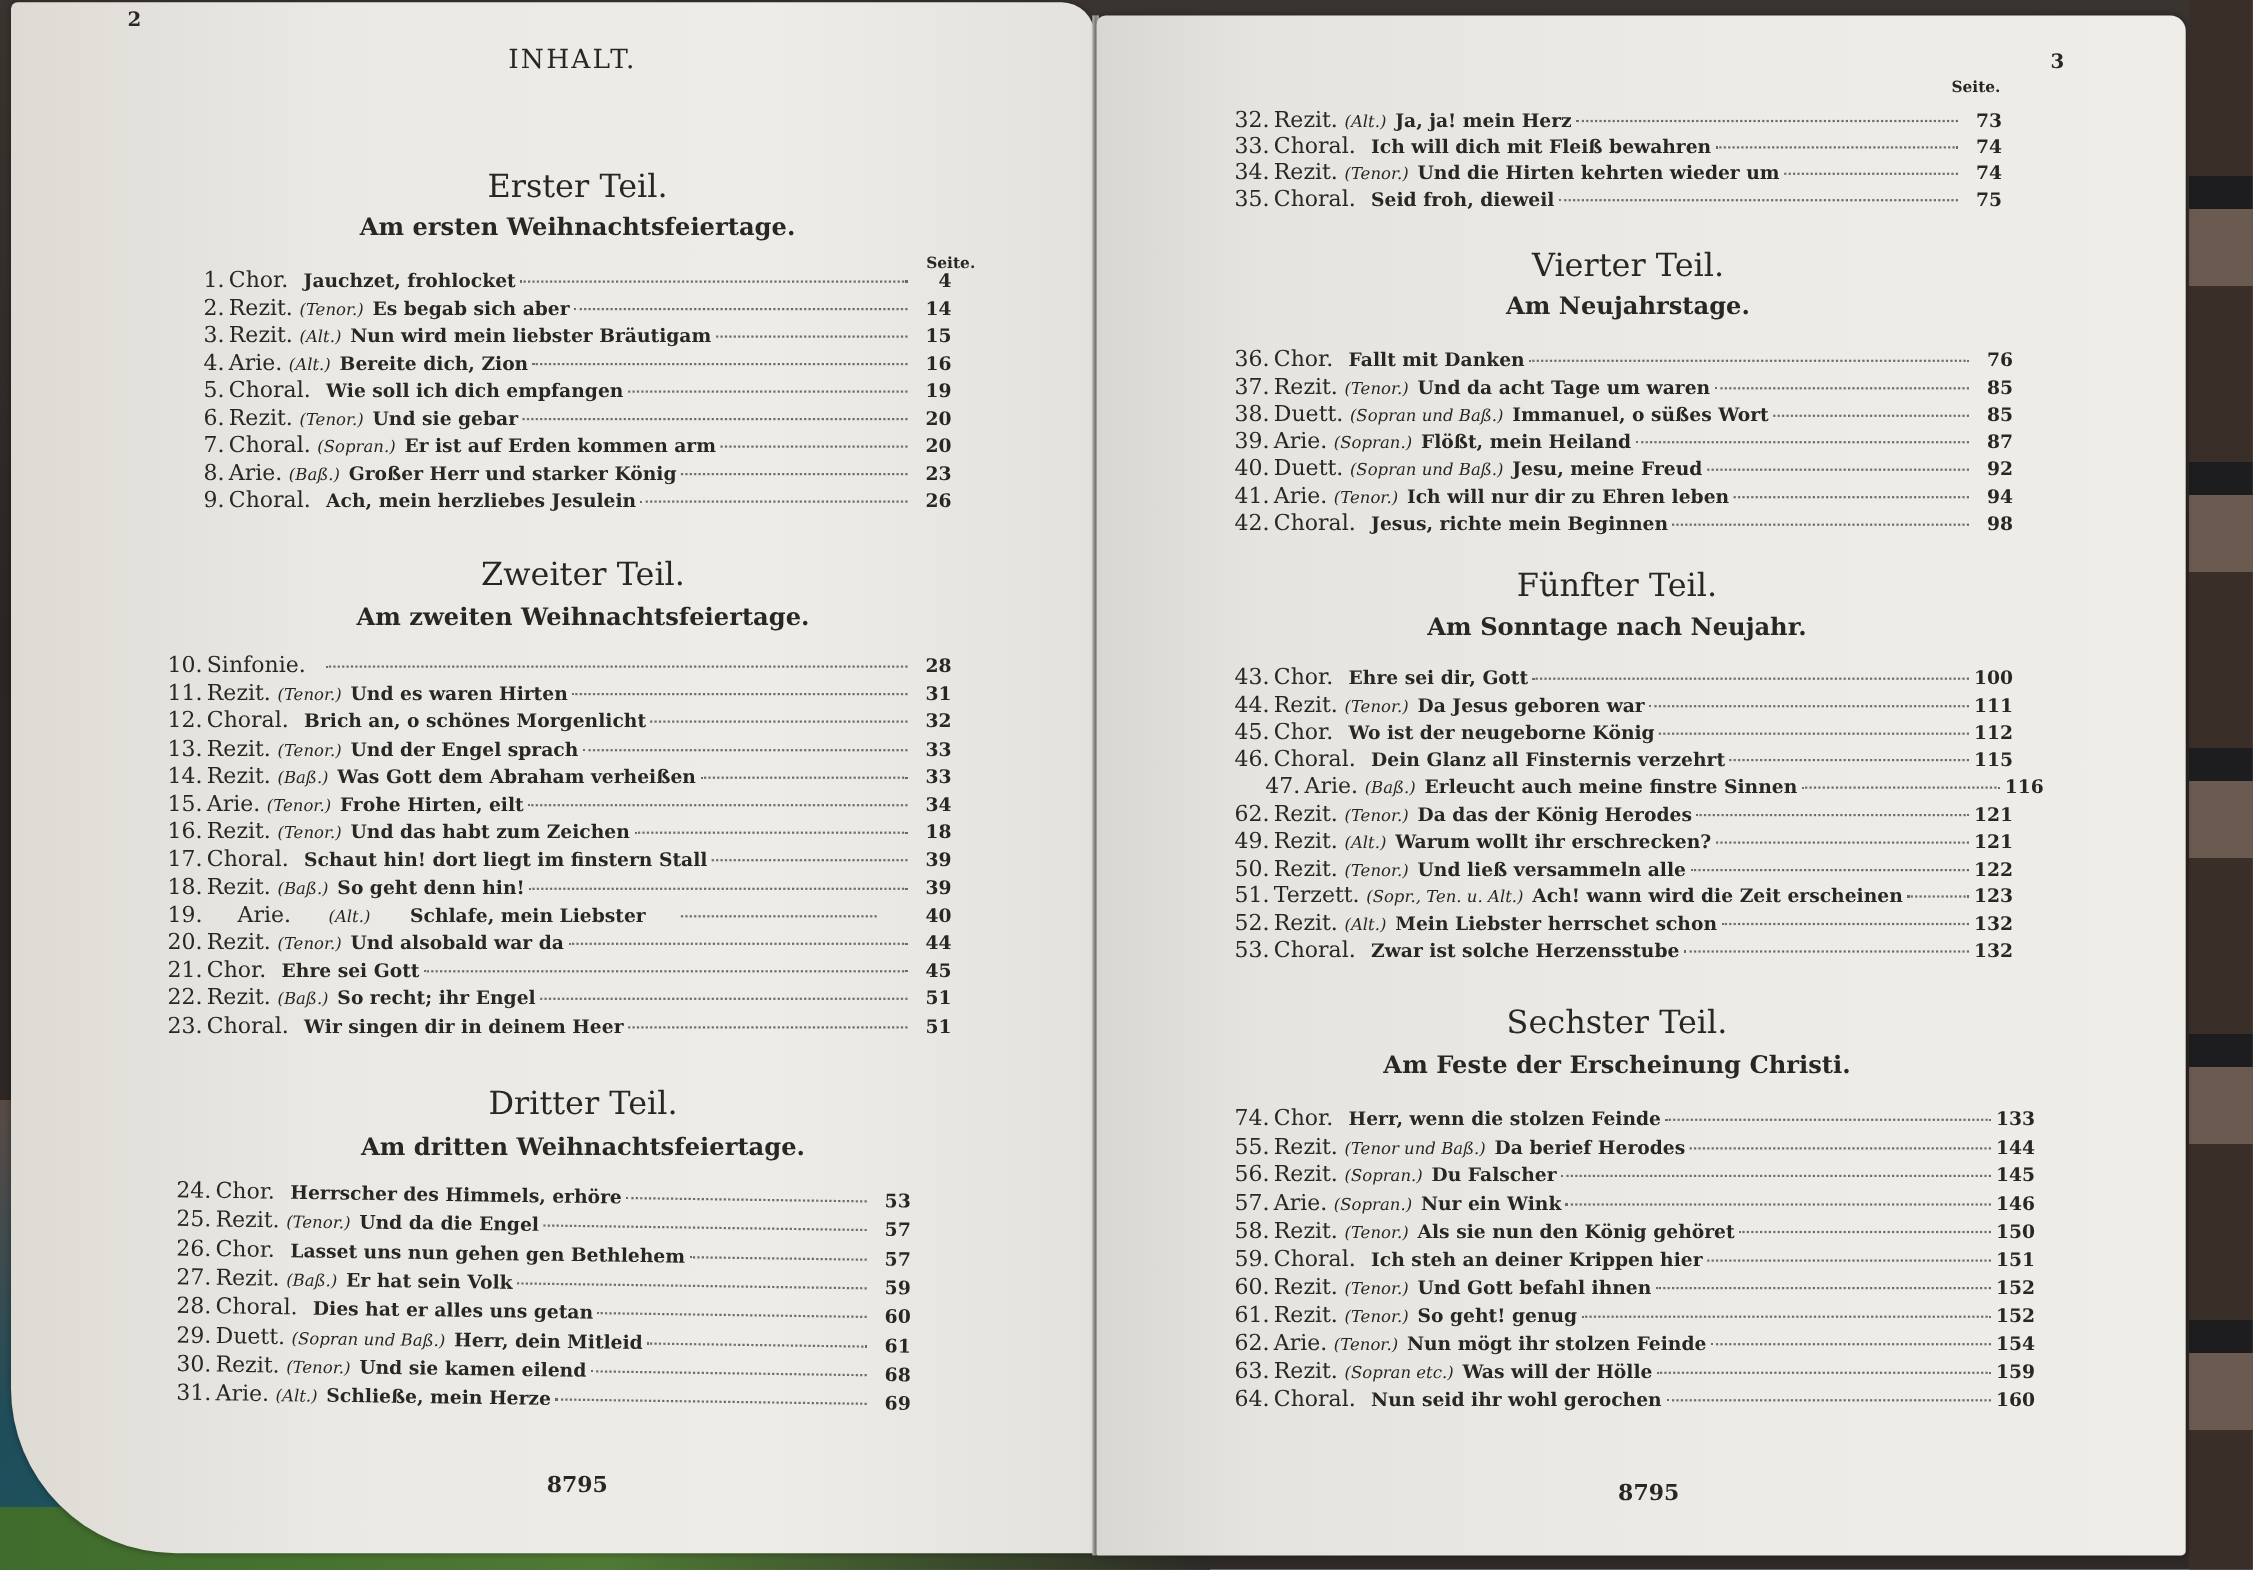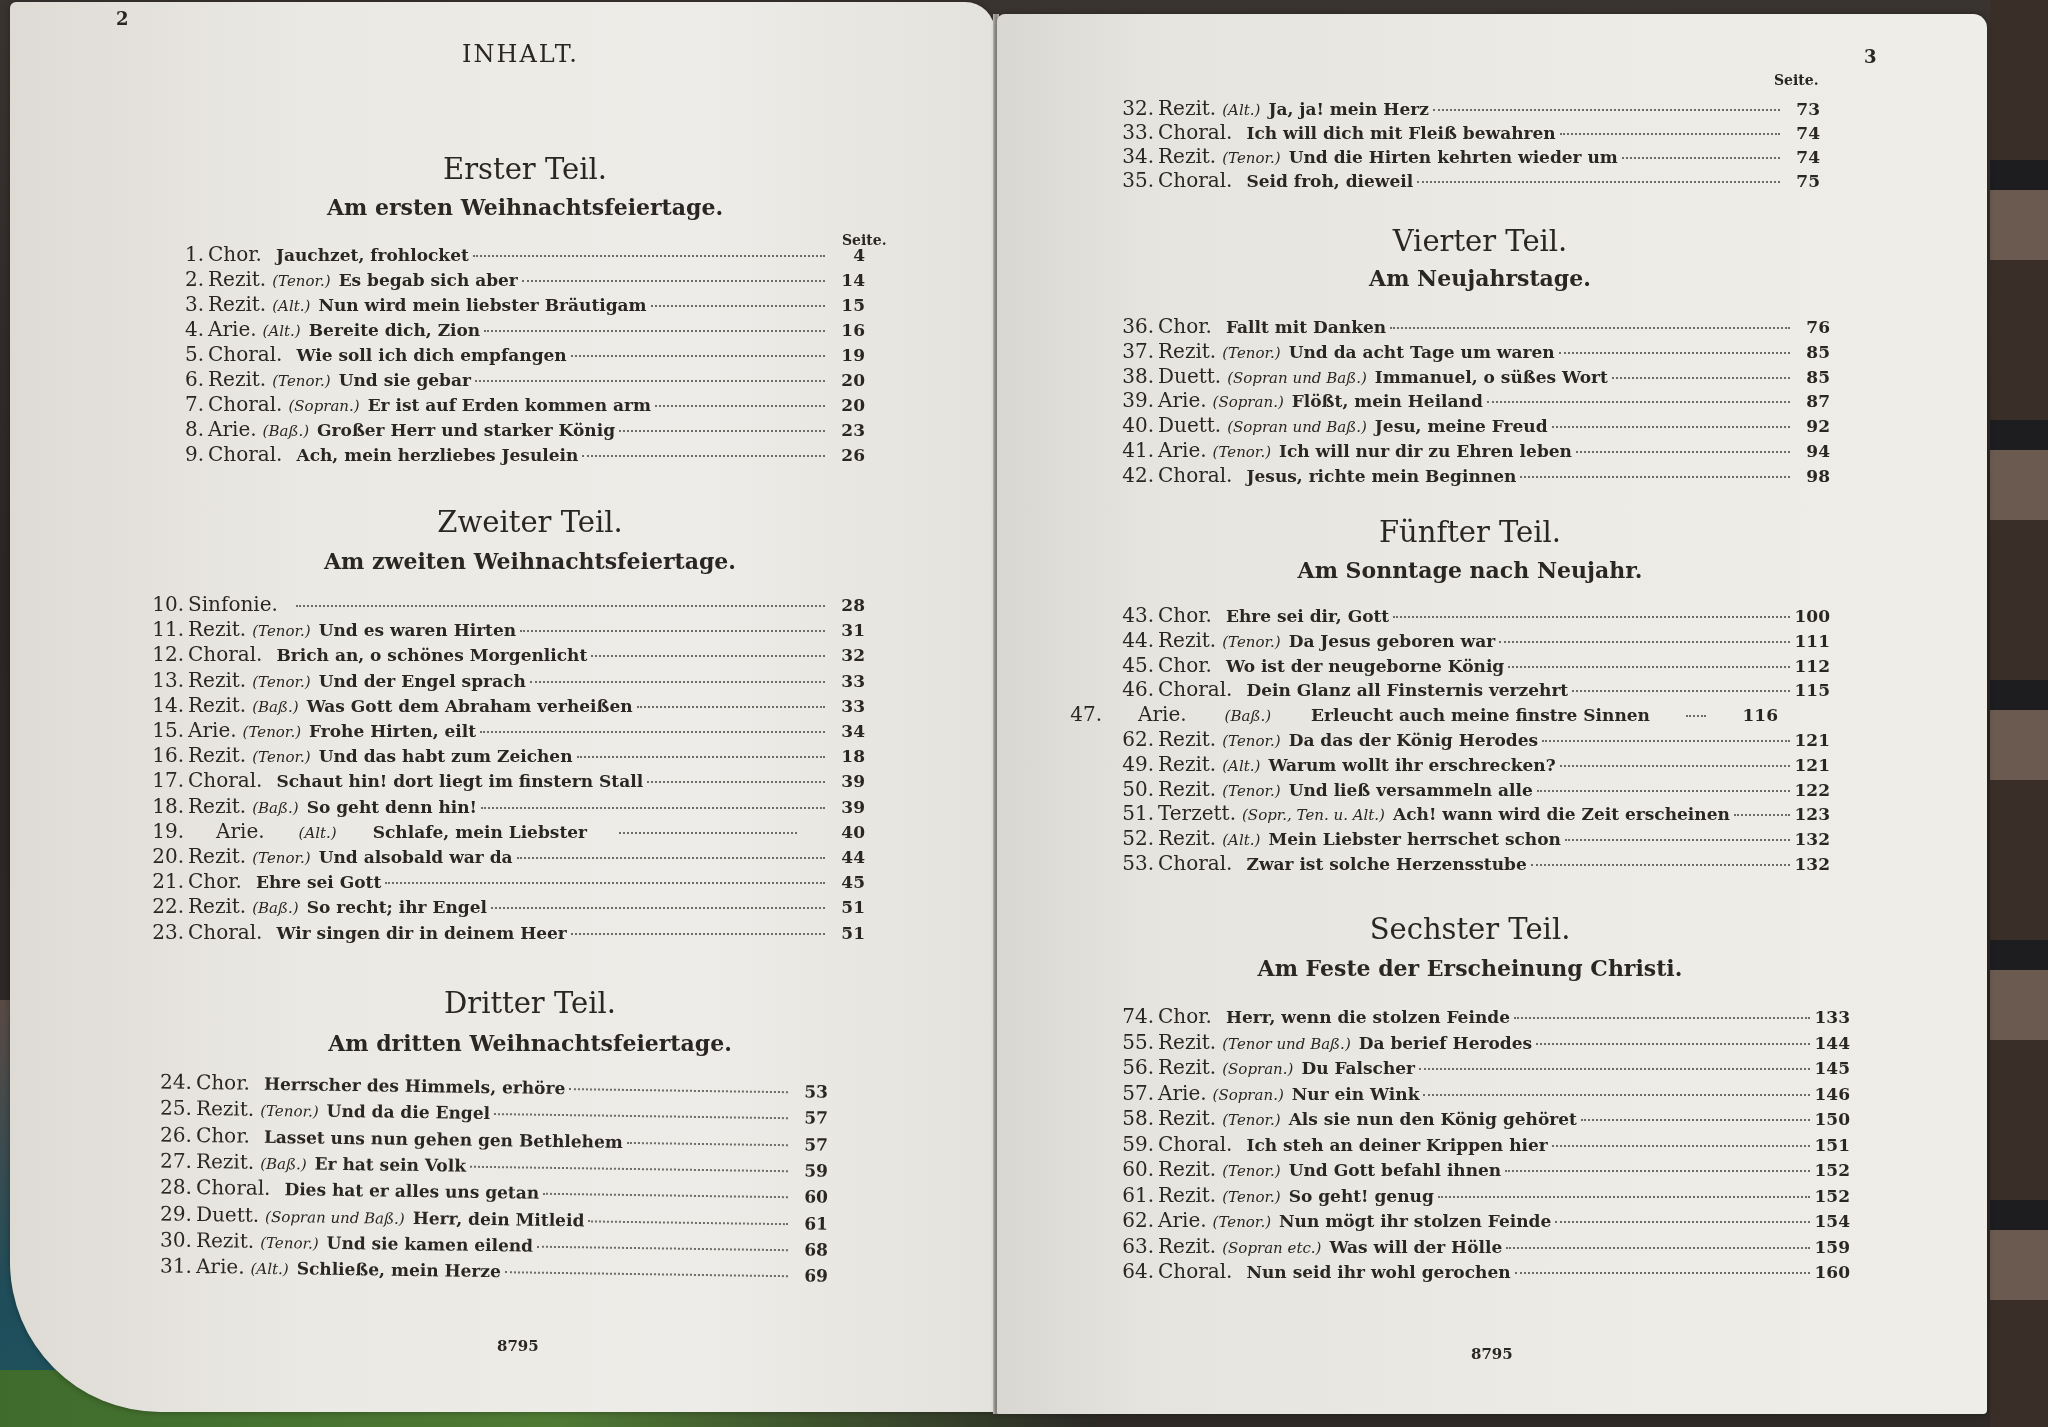--- a/index.html
+++ b/index.html
@@ -51,21 +51,21 @@
   }
   .entry .num { font-size: 20px; min-width: 44px; text-align: right; margin-right: 4px; }
   .entry .type { font-size: 20px; margin-right: 6px; }
   .entry .voice { font-style: italic; font-size: 15px; margin-right: 8px; }
   .entry .title { font-size: 17px; font-weight: bold; }
   .entry .dots {
     flex: 1; margin: 0 4px; border-bottom: 2px dotted #6f6b66; height: 1px;
     transform: translateY(-4px);
   }
   .entry .pg { font-size: 17px; font-weight: bold; min-width: 36px; text-align: right; }
-  .footer-num { font-weight: bold; font-size: 15px; }
+  .footer-num { font-weight: bold; font-size: 20px; }
 </style>
 </head>
 <body>
 
 <div class="bg-left-cloth"></div>
 <div class="bg-bottom-cloth"></div>
 <div class="bg-right-cables"></div>
 
 <div class="page page-left"></div>
 <div class="gutter"></div>
@@ -451,21 +451,21 @@
       <span class="pg">112</span>
     </div>
     <div class="entry" style="left: 1110px; top: 677.4px; width: 720px;">
       <span class="num">46.</span>
       <span class="type">Choral.</span>
       <span class="voice"></span>
       <span class="title">Dein Glanz all Finsternis verzehrt</span>
       <span class="dots"></span>
       <span class="pg">115</span>
     </div>
-    <div class="entry" style="left: 1058px; top: 702.2px; width: 720px; gap: 32px;">
+    <div class="entry" style="left: 1138px; top: 702.2px; width: 720px;">
       <span class="num">47.</span>
       <span class="type">Arie.</span>
       <span class="voice">(Baß.)</span>
       <span class="title">Erleucht auch meine finstre Sinnen</span>
       <span class="dots"></span>
       <span class="pg">116</span>
     </div>
     <div class="entry" style="left: 1110px; top: 727px; width: 720px;">
       <span class="num">62.</span>
       <span class="type">Rezit.</span>

